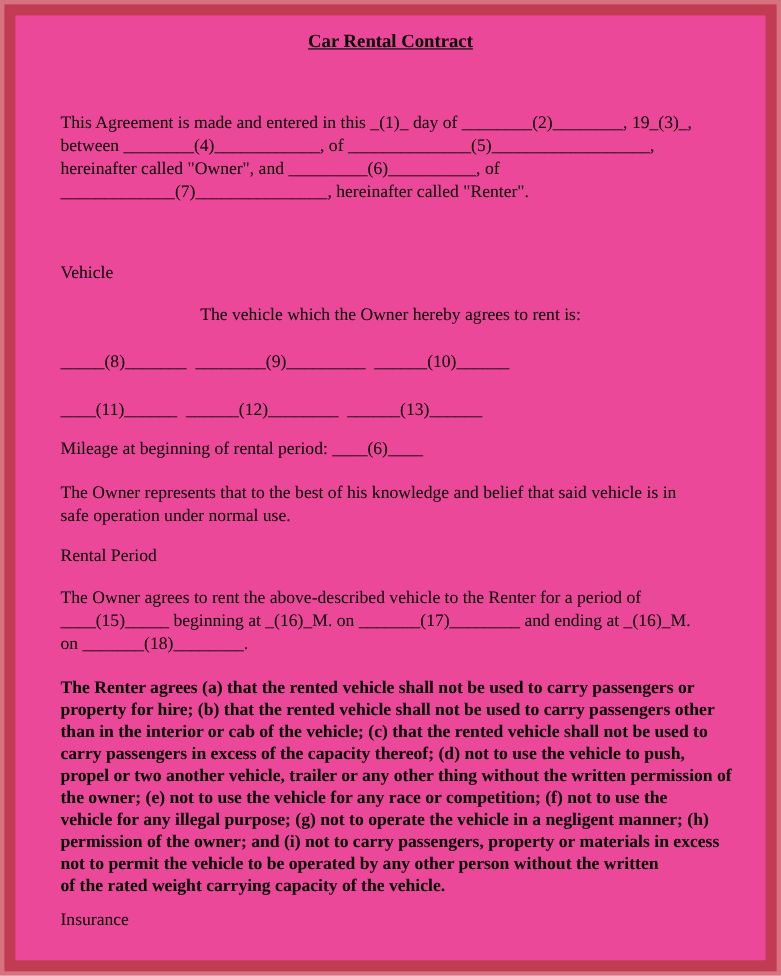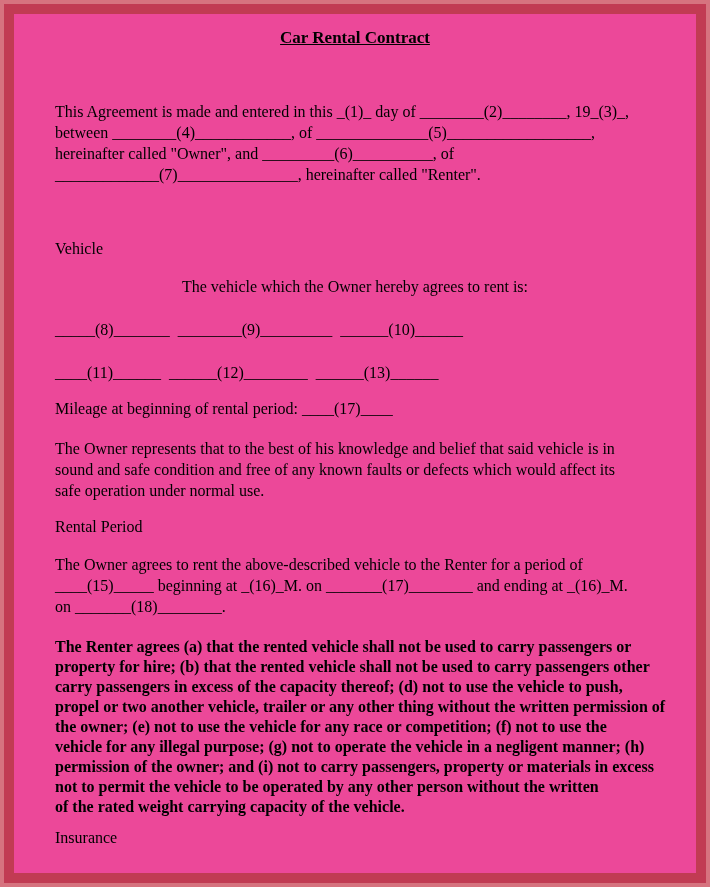--- a/index.html
+++ b/index.html
@@ -70,39 +70,39 @@
       </div>
 
       <div class="line mt-vehicle">Vehicle</div>
 
       <div class="line mt-lead">The vehicle which the Owner hereby agrees to rent is:</div>
 
       <div class="line mt-row1">_____(8)_______  ________(9)_________  ______(10)______</div>
 
       <div class="line mt-row2">____(11)______  ______(12)________  ______(13)______</div>
 
-      <div class="line mt-mileage">Mileage at beginning of rental period: ____(17)____</div>
+      <div class="line mt-mileage">Mileage at beginning of rental period: ____(6)____</div>
 
       <div class="para mt-cond">
         <div class="line">The Owner represents that to the best of his knowledge and belief that said vehicle is in</div>
-        <div class="line">sound and safe condition and free of any known faults or defects which would affect its</div>
         <div class="line">safe operation under normal use.</div>
       </div>
 
       <div class="line mt-rental">Rental Period</div>
 
       <div class="para mt-terms">
         <div class="line">The Owner agrees to rent the above-described vehicle to the Renter for a period of</div>
         <div class="line">____(15)_____ beginning at _(16)_M. on _______(17)________ and ending at _(16)_M.</div>
         <div class="line">on _______(18)________.</div>
       </div>
 
       <div class="para mt-renter tight">
         <div class="line">The Renter agrees (a) that the rented vehicle shall not be used to carry passengers or</div>
         <div class="line">property for hire; (b) that the rented vehicle shall not be used to carry passengers other</div>
+        <div class="line">than in the interior or cab of the vehicle; (c) that the rented vehicle shall not be used to</div>
         <div class="line">carry passengers in excess of the capacity thereof; (d) not to use the vehicle to push,</div>
         <div class="line">propel or two another vehicle, trailer or any other thing without the written permission of</div>
         <div class="line">the owner; (e) not to use the vehicle for any race or competition; (f) not to use the</div>
         <div class="line">vehicle for any illegal purpose; (g) not to operate the vehicle in a negligent manner; (h)</div>
         <div class="line">permission of the owner; and (i) not to carry passengers, property or materials in excess</div>
         <div class="line">not to permit the vehicle to be operated by any other person without the written</div>
         <div class="line">of the rated weight carrying capacity of the vehicle.</div>
       </div>
 
       <div class="line mt-insurance">Insurance</div>

